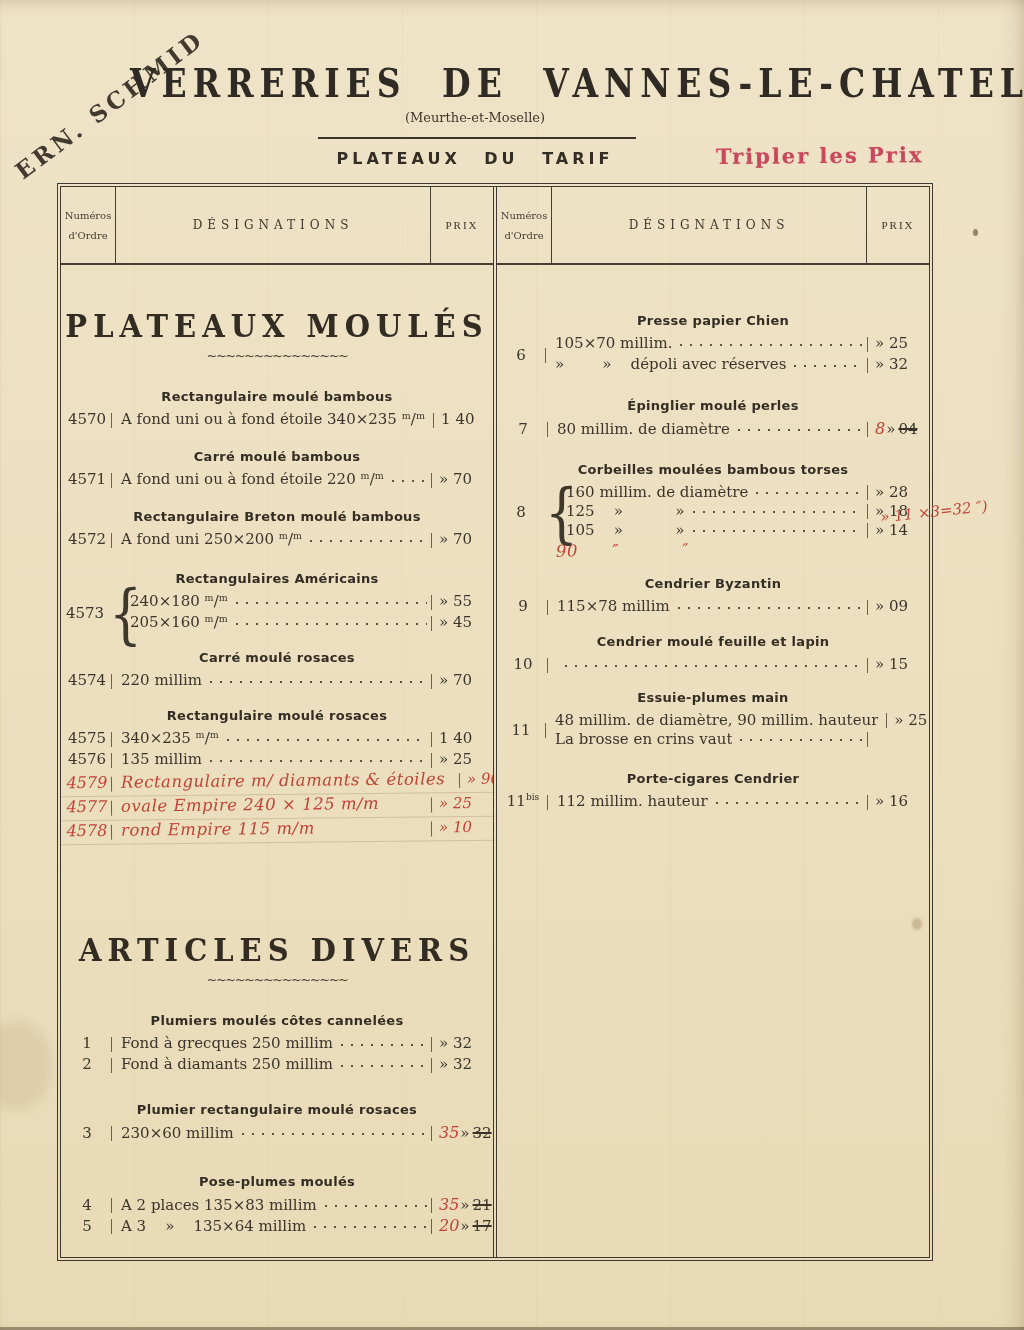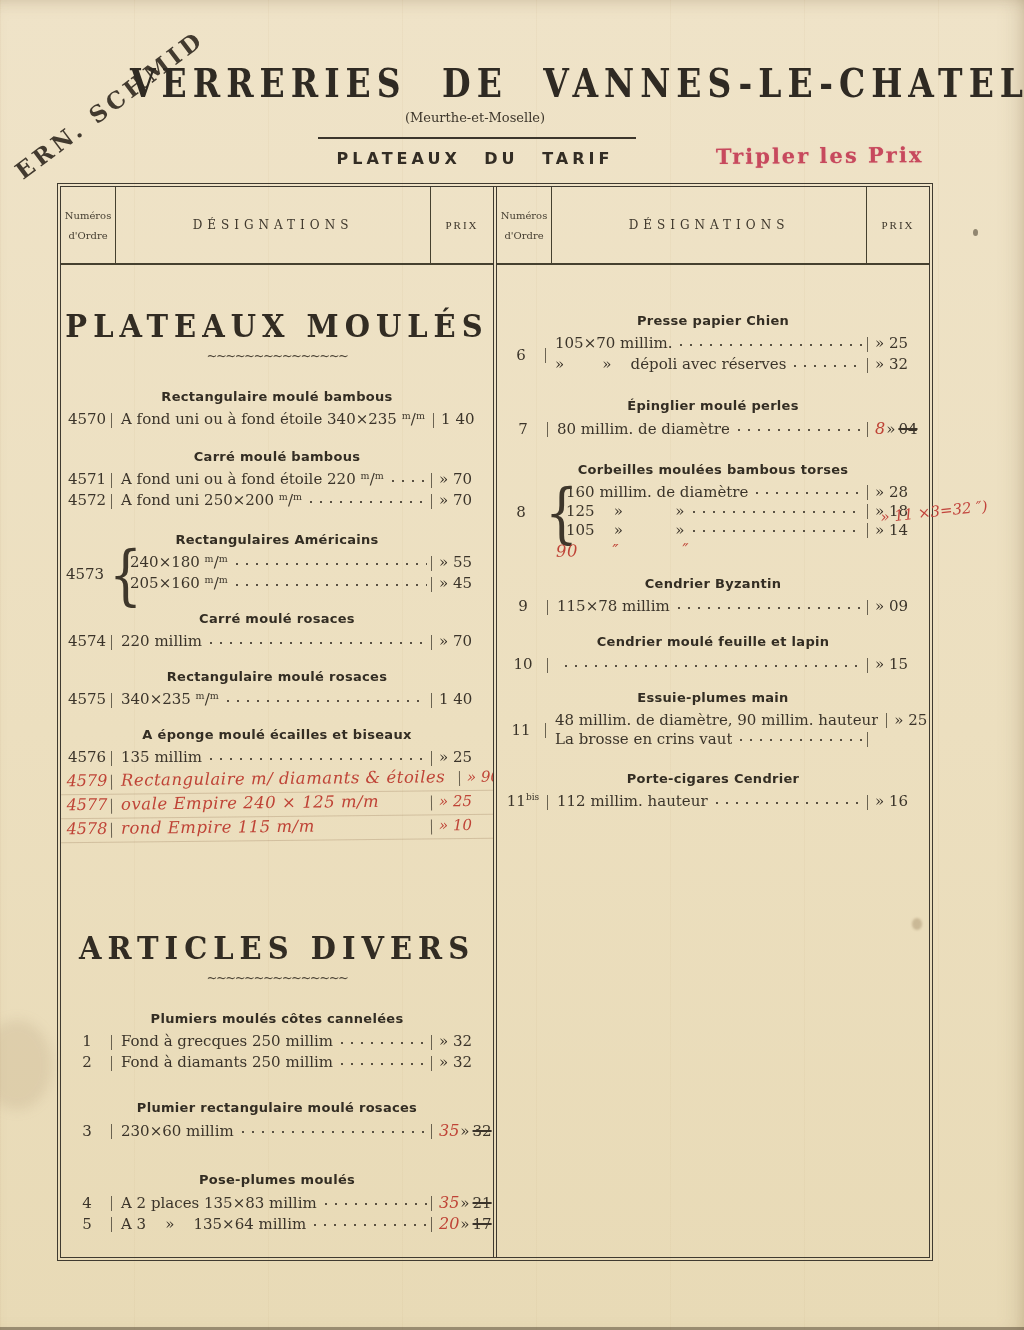--- a/index.html
+++ b/index.html
@@ -129,20 +129,21 @@
         <div class="sub mt18">Carré moulé bambous</div>
         <div class="row">
           <span class="num">4571</span>
           <span class="vsep"></span>
           <span class="txt">A fond uni ou à fond étoile 220 ᵐ/ᵐ</span>
           <span class="leader"></span>
           <span class="vsep"></span>
           <span class="price">» 70</span>
         </div>
 
+        <div class="sub mt18">Rectangulaire Breton moulé bambous</div>
         <div class="row">
           <span class="num">4572</span>
           <span class="vsep"></span>
           <span class="txt">A fond uni 250×200 ᵐ/ᵐ</span>
           <span class="leader"></span>
           <span class="vsep"></span>
           <span class="price">» 70</span>
         </div>
 
         <div class="sub mt20">Rectangulaires Américains</div>
@@ -178,21 +179,20 @@
         <div class="sub mt16">Rectangulaire moulé rosaces</div>
         <div class="row">
           <span class="num">4575</span>
           <span class="vsep"></span>
           <span class="txt">340×235 ᵐ/ᵐ</span>
           <span class="leader"></span>
           <span class="vsep"></span>
           <span class="price">1 40</span>
         </div>
 
-        <div class="sub mt16">A éponge moulé écailles et biseaux</div>
         <div class="row">
           <span class="num">4576</span>
           <span class="vsep"></span>
           <span class="txt">135 millim</span>
           <span class="leader"></span>
           <span class="vsep"></span>
           <span class="price">» 25</span>
         </div>
         <div class="row hand">
           <span class="num">4579</span>

